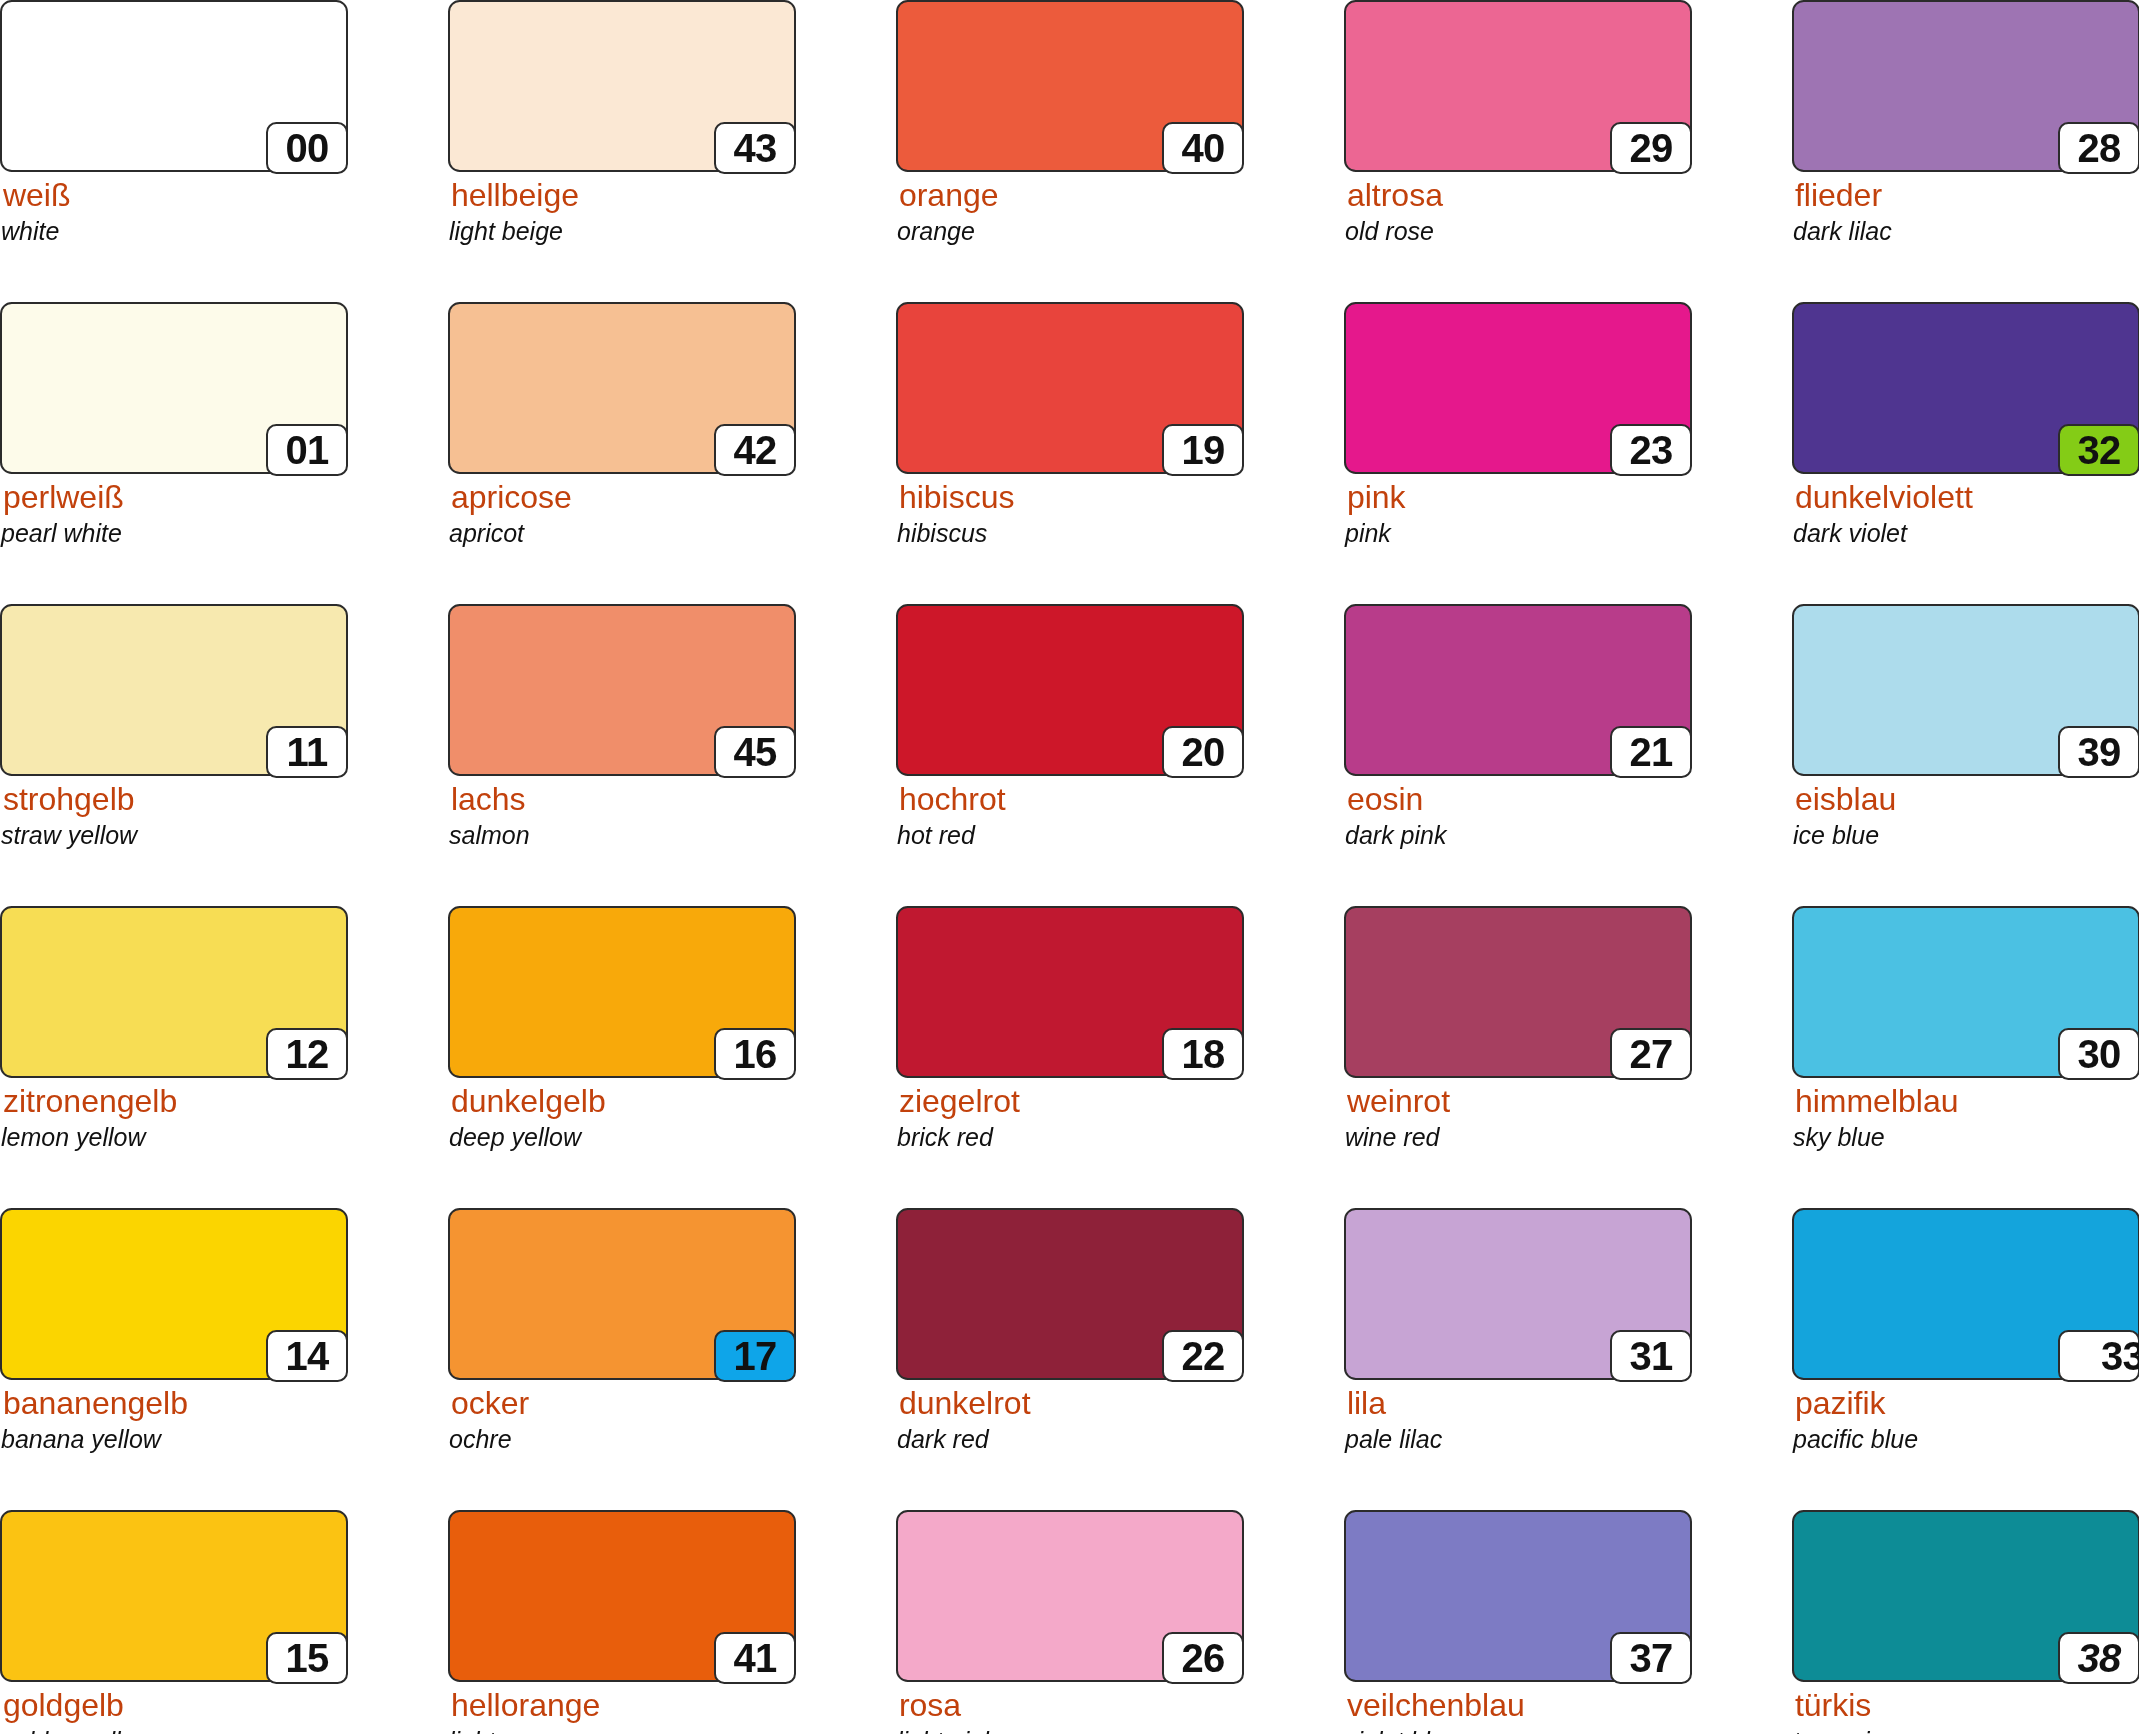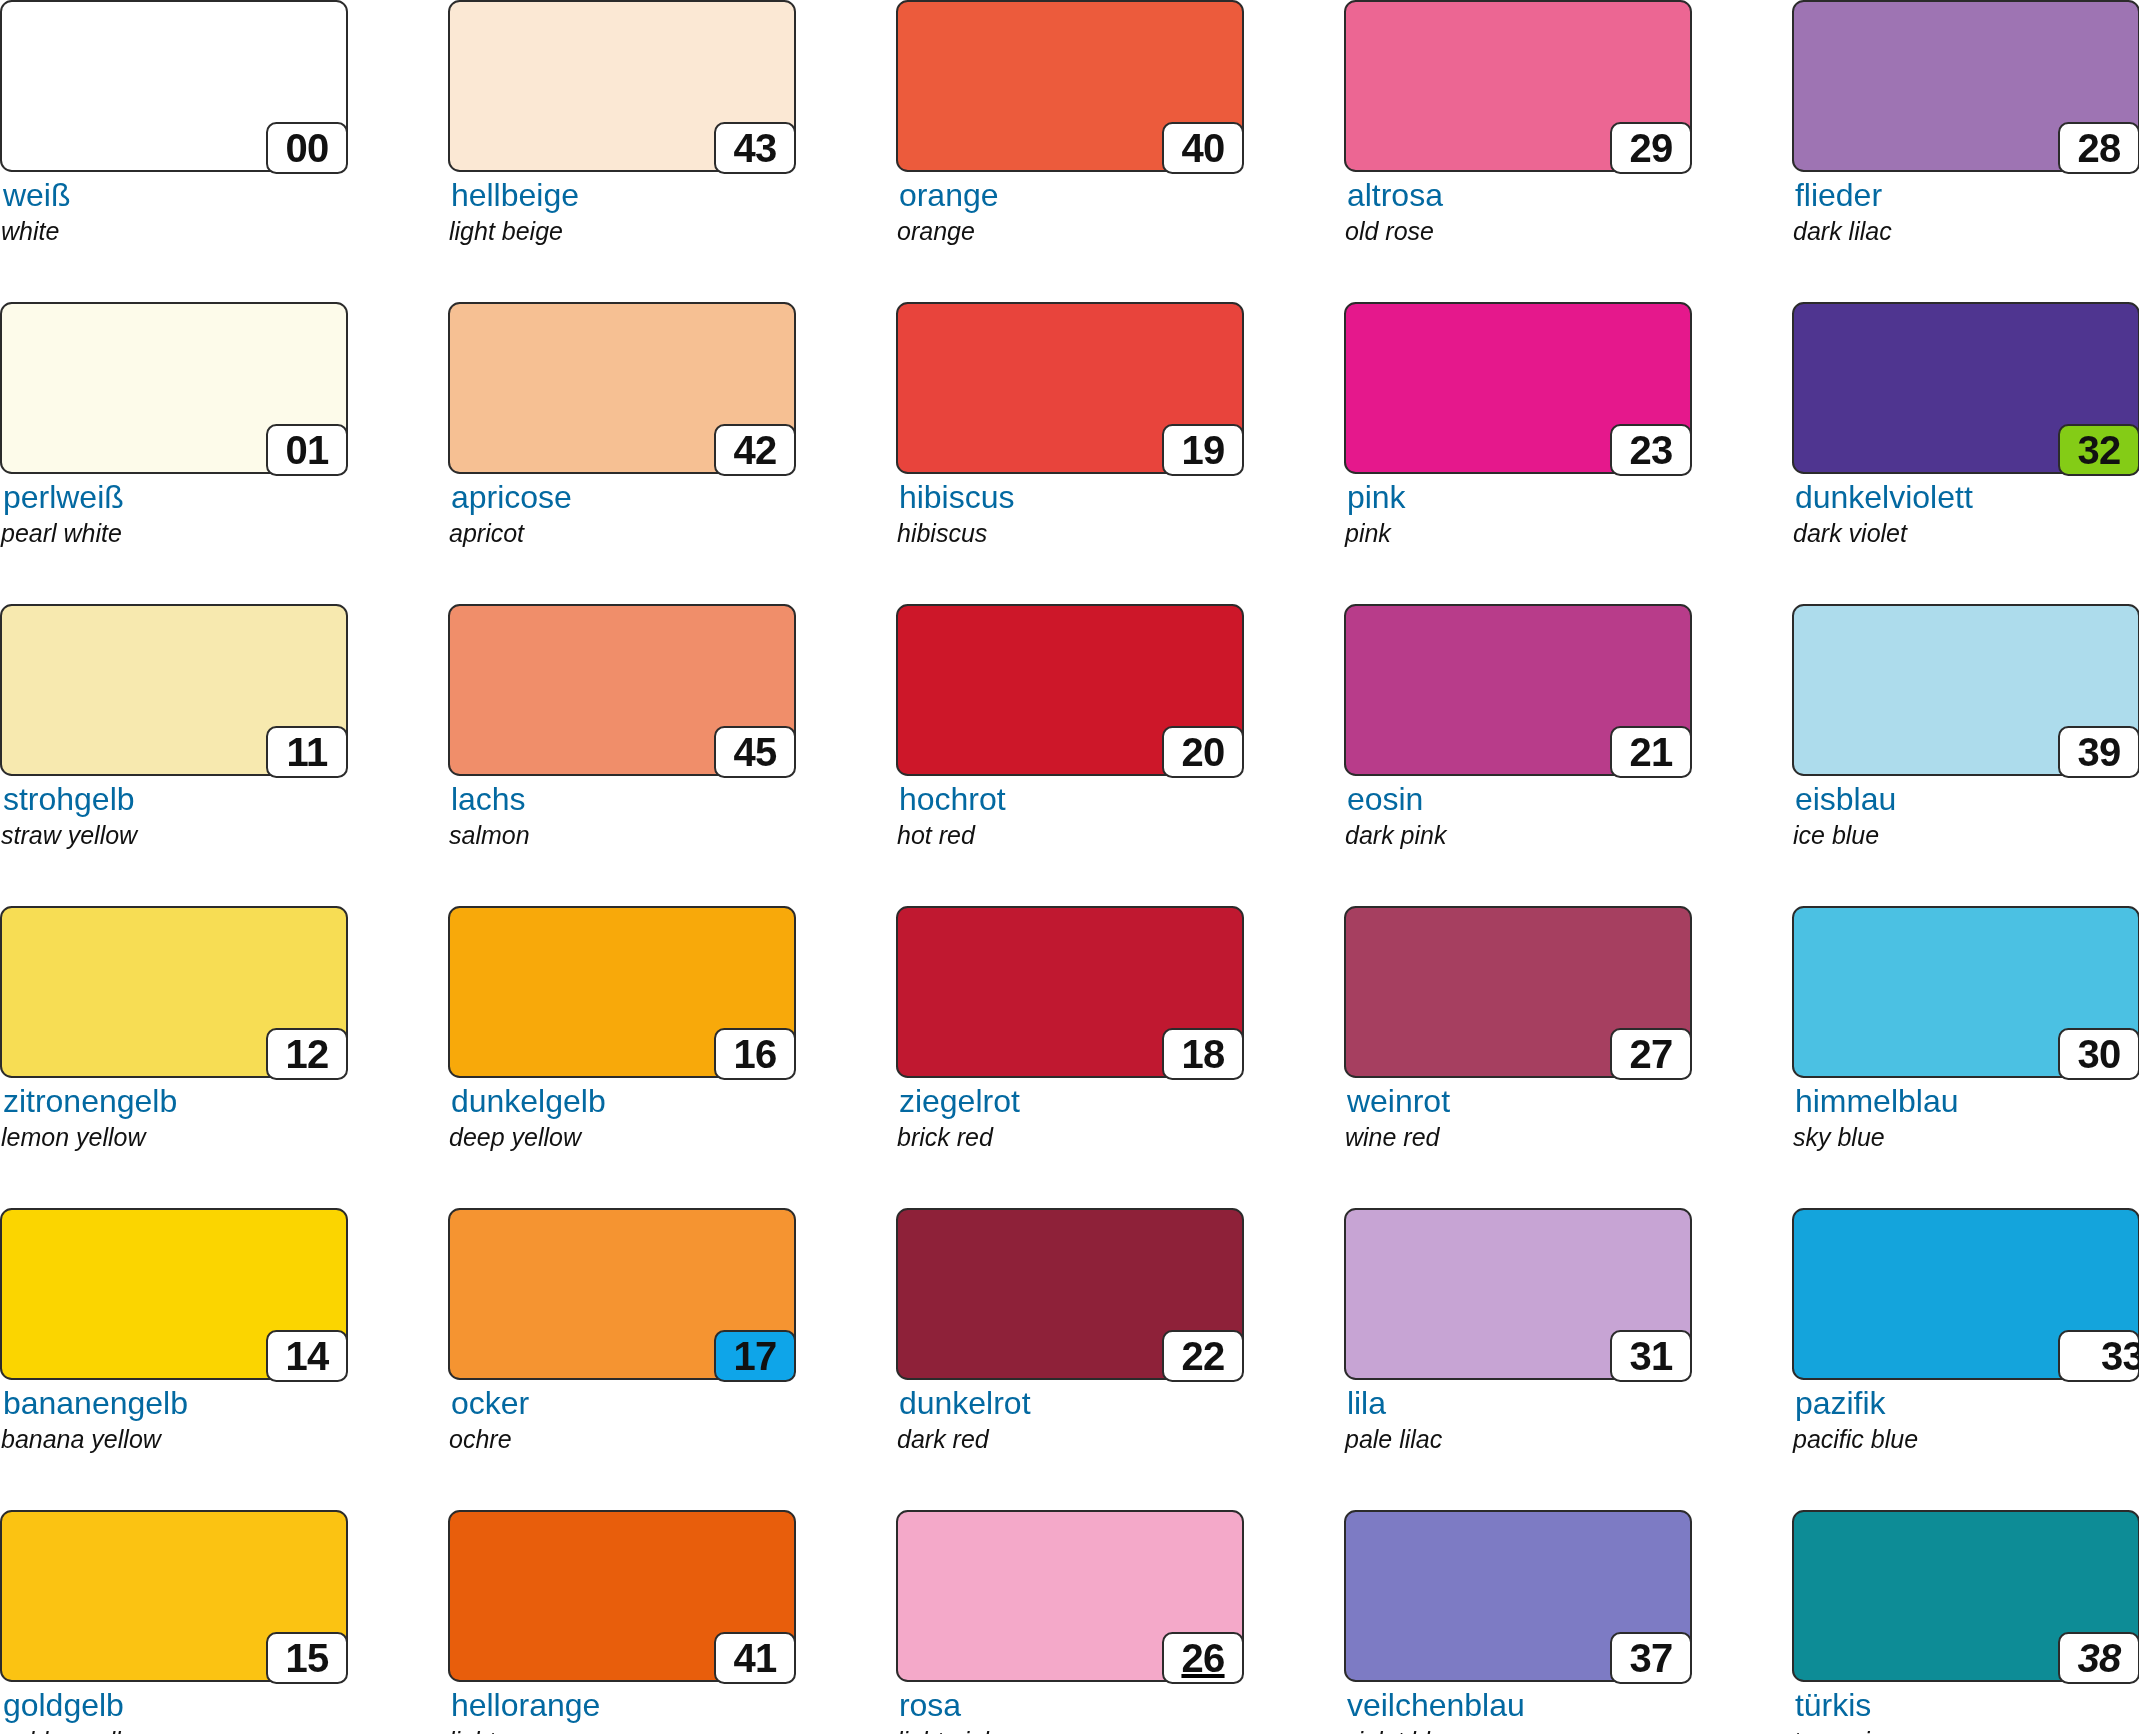--- a/index.html
+++ b/index.html
@@ -76,21 +76,21 @@
     letter-spacing: -0.7px;
   }
 
   .label-de {
     position: absolute;
     left: 2.9px;
     top: 179px;
     font-size: 32px;
     line-height: 1;
     font-weight: normal;
-    color: #0369a1;
+    color: #c2410c;
     white-space: nowrap;
   }
   .label-en {
     position: absolute;
     left: 1px;
     top: 219px;
     font-size: 25px;
     line-height: 1;
     font-style: italic;
     font-weight: normal;
@@ -314,21 +314,21 @@
       <div class="swatch-cell">
         <div class="chip" style="background: rgb(232, 94, 12); border-color: rgb(43, 43, 43);"></div>
         <div class="badge" style="background: rgb(255, 255, 255); border-color: rgb(43, 43, 43);">
           <span class="badge-num">41</span>
         </div>
         <div class="label-de">hellorange</div>
         <div class="label-en">light orange</div>
       </div>
       <div class="swatch-cell">
         <div class="chip" style="background: rgb(244, 169, 201); border-color: rgb(43, 43, 43);"></div>
-        <div class="badge" style="background: rgb(255, 255, 255); border-color: rgb(43, 43, 43); text-decoration: underline;">
+        <div class="badge" style="background: rgb(255, 255, 255); border-color: rgb(43, 43, 43);">
           <span class="badge-num">26</span>
         </div>
         <div class="label-de">rosa</div>
         <div class="label-en">light pink</div>
       </div>
       <div class="swatch-cell">
         <div class="chip" style="background: rgb(125, 123, 196); border-color: rgb(43, 43, 43);"></div>
         <div class="badge" style="background: rgb(255, 255, 255); border-color: rgb(43, 43, 43);">
           <span class="badge-num">37</span>
         </div>

